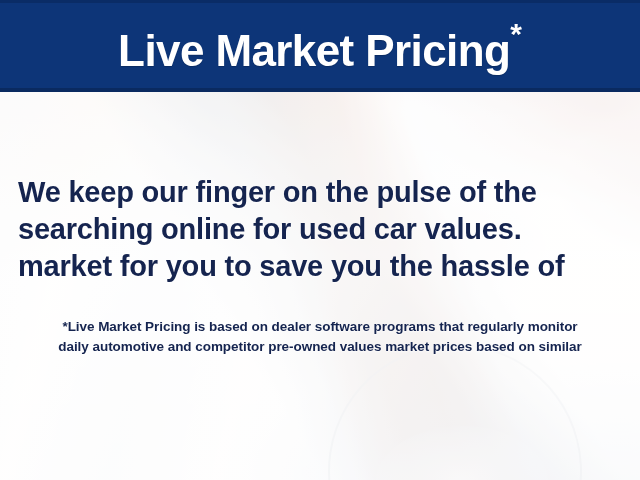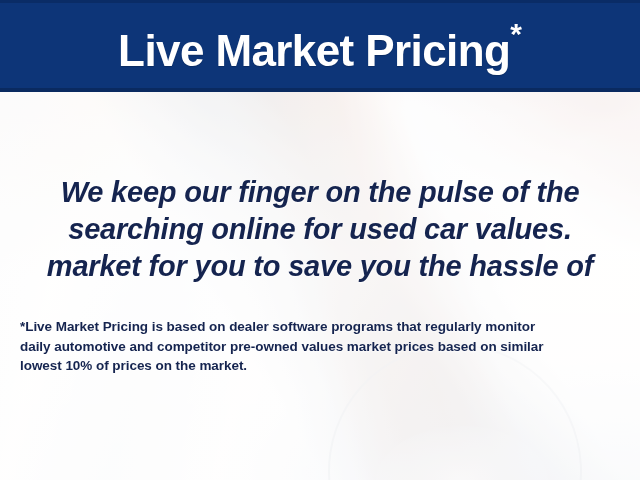--- a/index.html
+++ b/index.html
@@ -201,38 +201,37 @@
     width: 640px;
     height: 388px;
     z-index: 20;
   }
 
   .headline {
     position: absolute;
     left: 18px;
     top: 82px;
     width: 604px;
-    text-align: center;
+    text-align: left;
     color: #15244f;
     font-size: 29px;
     font-weight: bold;
     line-height: 37px;
     letter-spacing: -0.2px;
     text-shadow: 0 1px 2px rgba(255,255,255,0.85);
-    font-style: italic;
   }
 
   .headline .hl-line { display: block; white-space: nowrap; }
 
   .disclaimer {
     position: absolute;
     left: 20px;
     top: 225px;
     width: 600px;
-    text-align: left;
+    text-align: center;
     color: #15244f;
     font-size: 13.5px;
     font-weight: bold;
     line-height: 19.5px;
     letter-spacing: -0.05px;
     text-shadow: 0 1px 2px rgba(255,255,255,0.85);
   }
 
   .disclaimer .dc-line { display: block; white-space: nowrap; }
 </style>
@@ -262,18 +261,17 @@
 
     <div class="headline">
       <span class="hl-line">We keep our finger on the pulse of the</span>
       <span class="hl-line">searching online for used car values.</span>
       <span class="hl-line">market for you to save you the hassle of</span>
     </div>
 
     <div class="disclaimer">
       <span class="dc-line">*Live Market Pricing is based on dealer software programs that regularly monitor</span>
       <span class="dc-line">daily automotive and competitor pre-owned values market prices based on similar</span>
-      <span class="dc-line">lowest 10% of prices on the market.</span>
     </div>
 
   </div>
 
 </div>
 
 </body></html>

